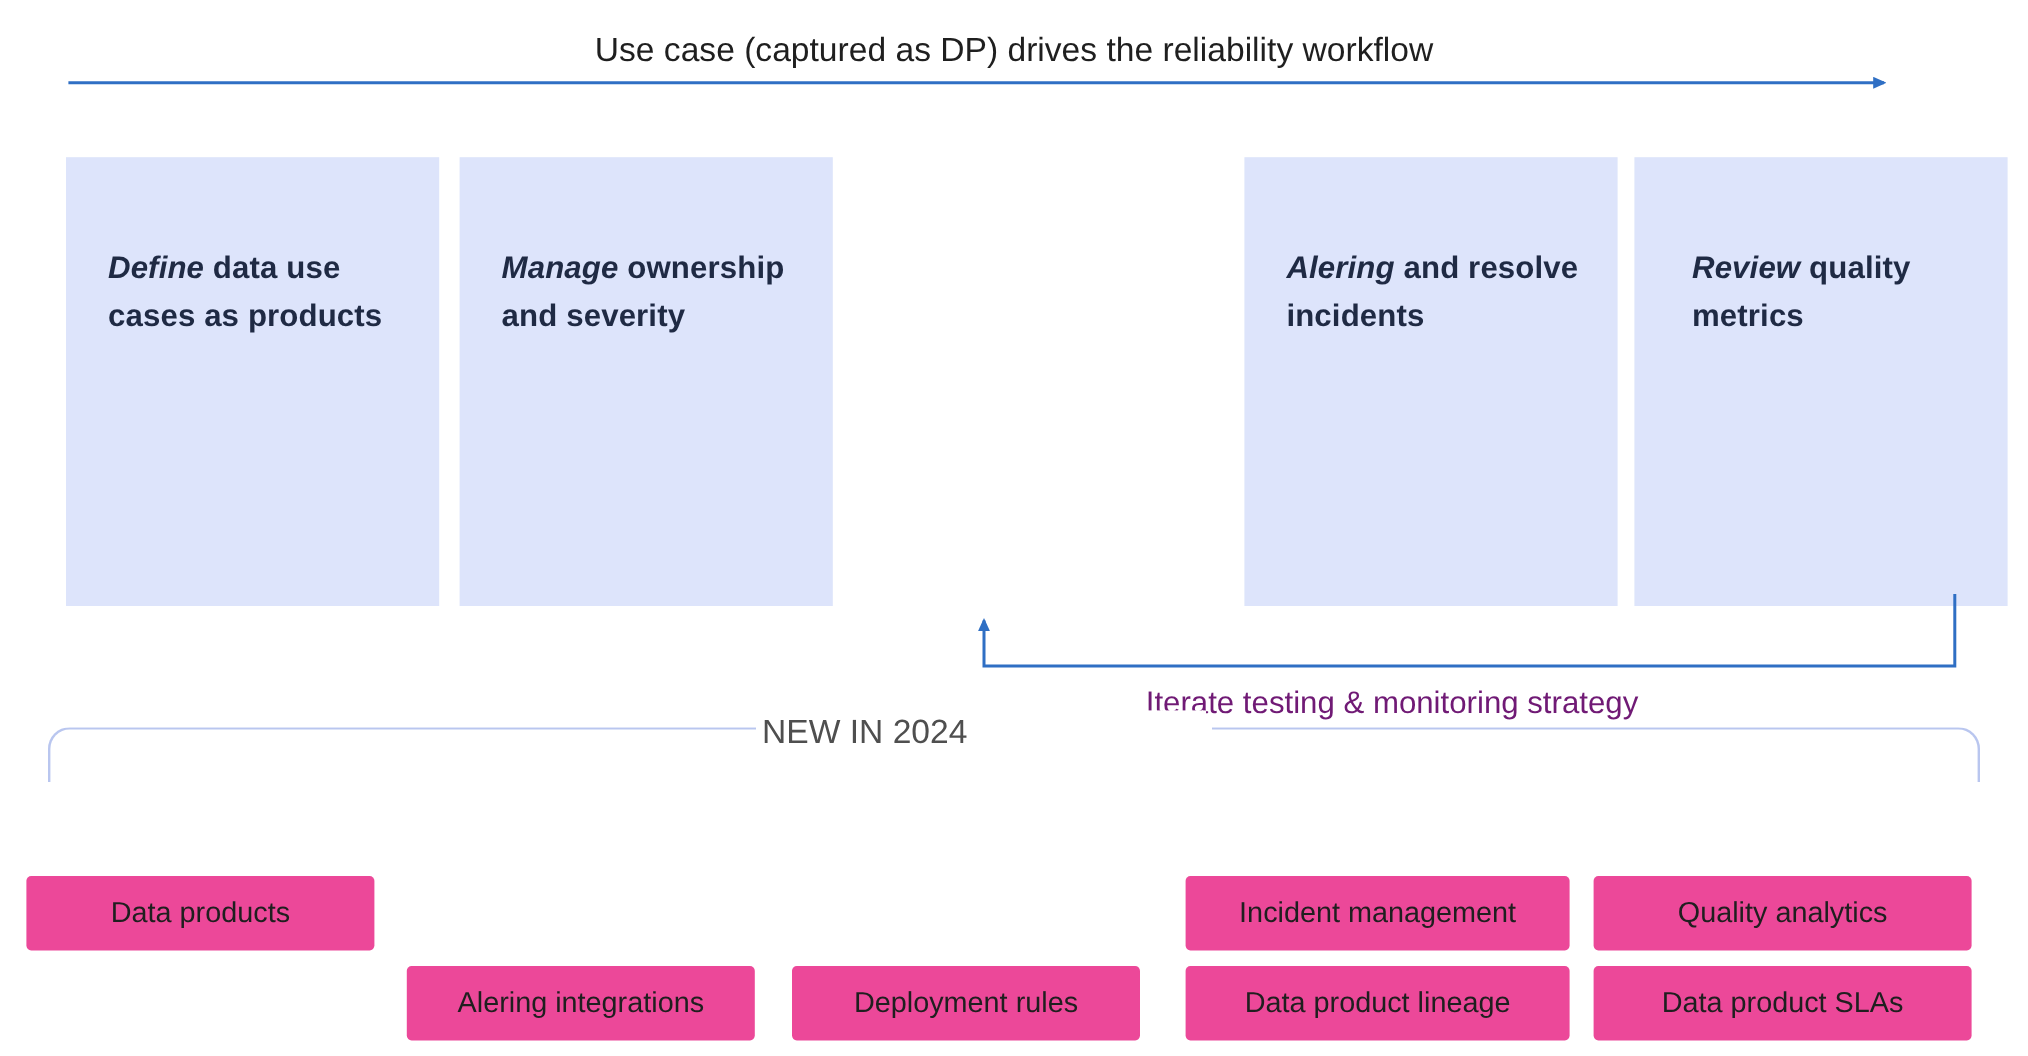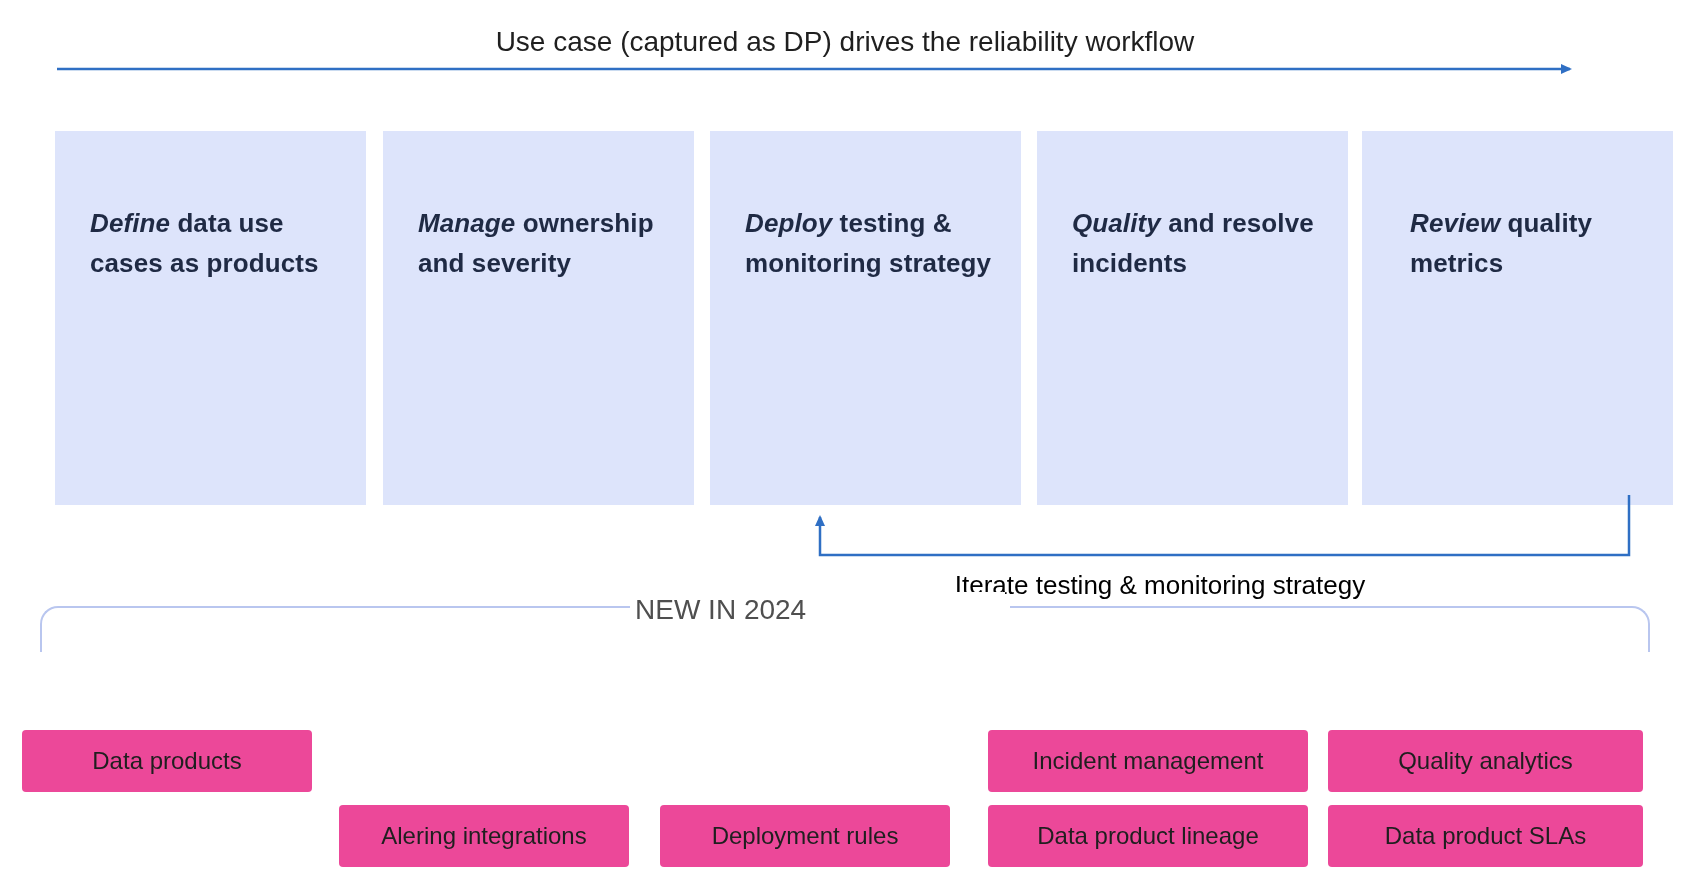--- a/index.html
+++ b/index.html
@@ -83,21 +83,21 @@
     display: block;
   }
   #loop-caption {
     position: absolute;
     left: 880px;
     top: 568px;
     width: 560px;
     text-align: center;
     font-size: 26px;
     line-height: 34px;
-    color: #000000;
+    color: #701a75;
     white-space: nowrap;
   }
 
   
   #divider {
     position: absolute;
     left: 0;
     top: 592px;
     width: 1690px;
     height: 60px;
@@ -177,26 +177,23 @@
 <div id="stages">
 
   <div class="stage-card" style="left:0px; width:311px;">
     <div class="stage-text"><span class="stage-lead">Define</span><span> data use cases as products</span></div>
   </div>
 
   <div class="stage-card" style="left:328px; width:311px;">
     <div class="stage-text"><span class="stage-lead">Manage</span><span> ownership and severity</span></div>
   </div>
 
-  <div class="stage-card" style="left:655px; width:311px;">
-    <div class="stage-text"><span class="stage-lead">Deploy</span><span> testing &amp; monitoring strategy</span></div>
-  </div>
 
   <div class="stage-card" style="left:982px; width:311px;">
-    <div class="stage-text"><span class="stage-lead">Quality</span><span> and resolve incidents</span></div>
+    <div class="stage-text"><span class="stage-lead">Alering</span><span> and resolve incidents</span></div>
   </div>
 
   <div class="stage-card" style="left:1307px; width:311px;padding-left:48px;">
     <div class="stage-text"><span class="stage-lead">Review</span><span> quality metrics</span></div>
   </div>
 </div>
 
 <svg id="loop-svg" viewBox="0 0 1690 75">
   <defs>
     <marker id="loopArrowHead" markerWidth="11" markerHeight="11" refX="9" refY="5" orient="auto" markerUnits="userSpaceOnUse">

